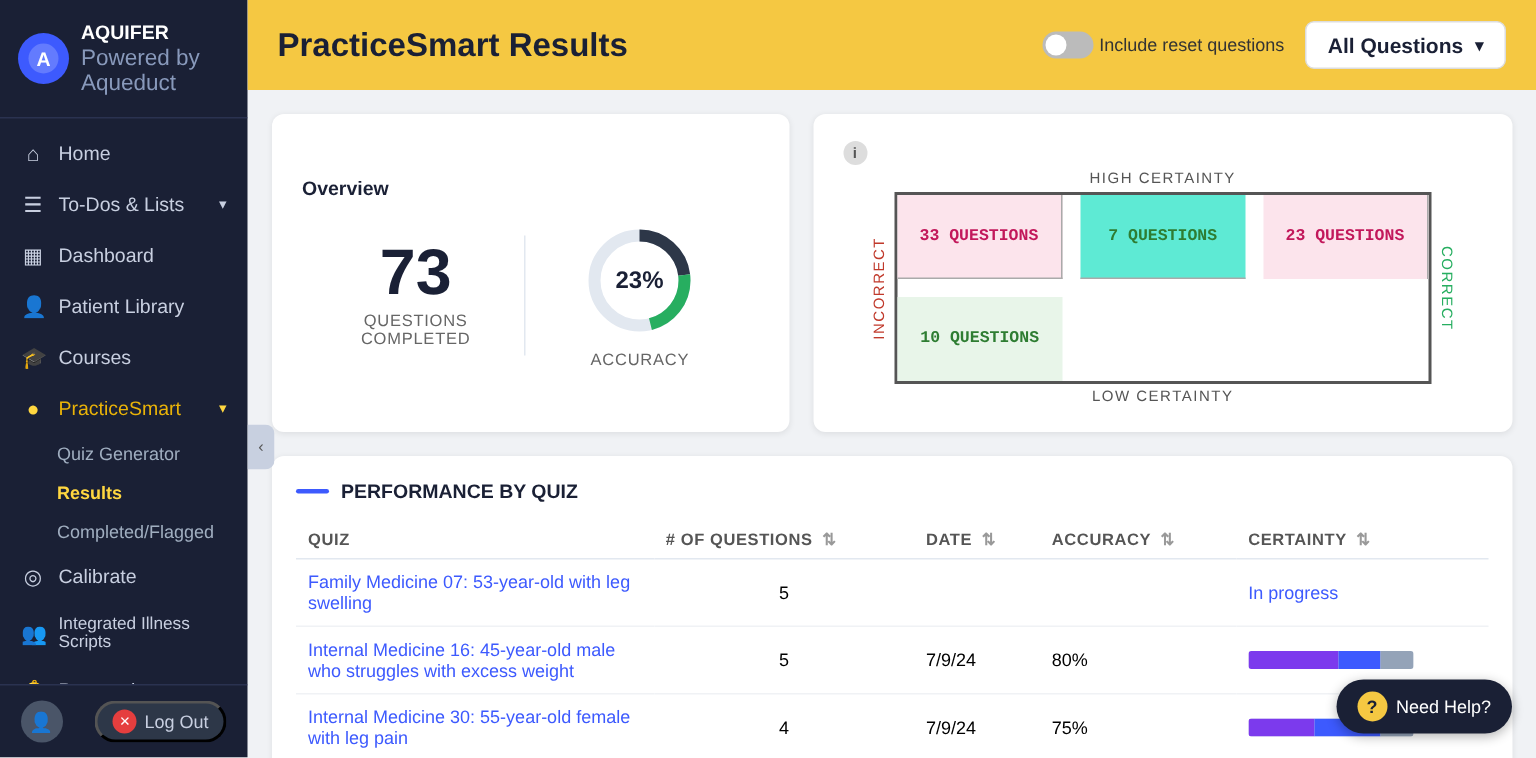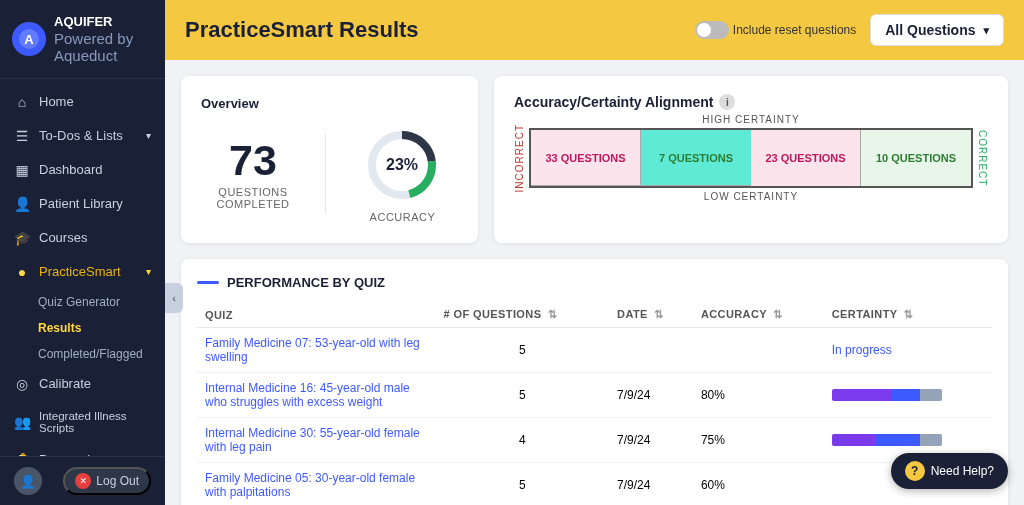--- a/index.html
+++ b/index.html
@@ -118,21 +118,21 @@
     .info-icon { width: 16px; height: 16px; border-radius: 50%; background: #ddd; display: inline-flex; align-items: center; justify-content: center; font-size: 10px; color: #555; cursor: pointer; }
 
     
     .alignment-wrap { display: flex; align-items: center; justify-content: center; gap: 0; margin-top: 4px; }
     .axis-label-v { font-size: 10px; color: #555; writing-mode: vertical-rl; text-transform: uppercase; letter-spacing: 1px; }
     .axis-label-v.incorrect { transform: rotate(180deg); color: #c0392b; margin-right: 4px; }
     .axis-label-v.correct { color: #27ae60; margin-left: 4px; }
     .grid-center { display: flex; flex-direction: column; align-items: center; }
     .high-label { font-size: 10px; color: #555; text-transform: uppercase; letter-spacing: 1px; margin-bottom: 3px; }
     .low-label { font-size: 10px; color: #555; text-transform: uppercase; letter-spacing: 1px; margin-top: 3px; }
-    .quadrant-grid { display: grid; grid-template-columns: 1fr 1fr 1fr 1fr; gap: 0; border: 2px solid #555; }
+    .quadrant-grid { display: grid; grid-template-columns: 1fr 1fr 1fr; gap: 12px; border: 2px solid #555; font-family: Liberation Mono, monospace; }
     .quadrant {
       width: 110px; height: 56px;
       display: flex; align-items: center; justify-content: center;
       font-size: 11px; font-weight: 700; cursor: pointer;
     }
     .quadrant-top-left { background: #fce4ec; border-right: 1px solid #aaa; border-bottom: 1px solid #aaa; color: #c2185b; }
     .quadrant-top-right { background: #5eead4; border-bottom: 1px solid #aaa; color: #2e7d32; }
     .quadrant-bottom-left { background: #fce4ec; border-right: 1px solid #aaa; color: #c2185b; }
     .quadrant-bottom-right { background: #e8f5e9; color: #2e7d32; }
 
@@ -288,21 +288,20 @@
                 <text x="40" y="45" text-anchor="middle" font-size="16" font-weight="bold" fill="#1a2035" transform="rotate(0 40 40)">23%</text>
               </svg>
               <div class="label" style="font-size:11px;color:#666;letter-spacing:0.5px;margin-top:2px;">ACCURACY</div>
             </div>
           </div>
         </div>
       </div>
 
       <div class="accuracy-card">
         <div class="accuracy-card-title">
-          <span>Accuracy/Certainty Alignment</span>
           <div class="info-icon">i</div>
         </div>
         <div class="alignment-wrap">
           <span class="axis-label-v incorrect">INCORRECT</span>
           <div class="grid-center">
             <div class="high-label">HIGH CERTAINTY</div>
             <div class="quadrant-grid">
               <div class="quadrant quadrant-top-left">33 QUESTIONS</div>
               <div class="quadrant quadrant-top-right">7 QUESTIONS</div>
               <div class="quadrant quadrant-bottom-left">23 QUESTIONS</div>

